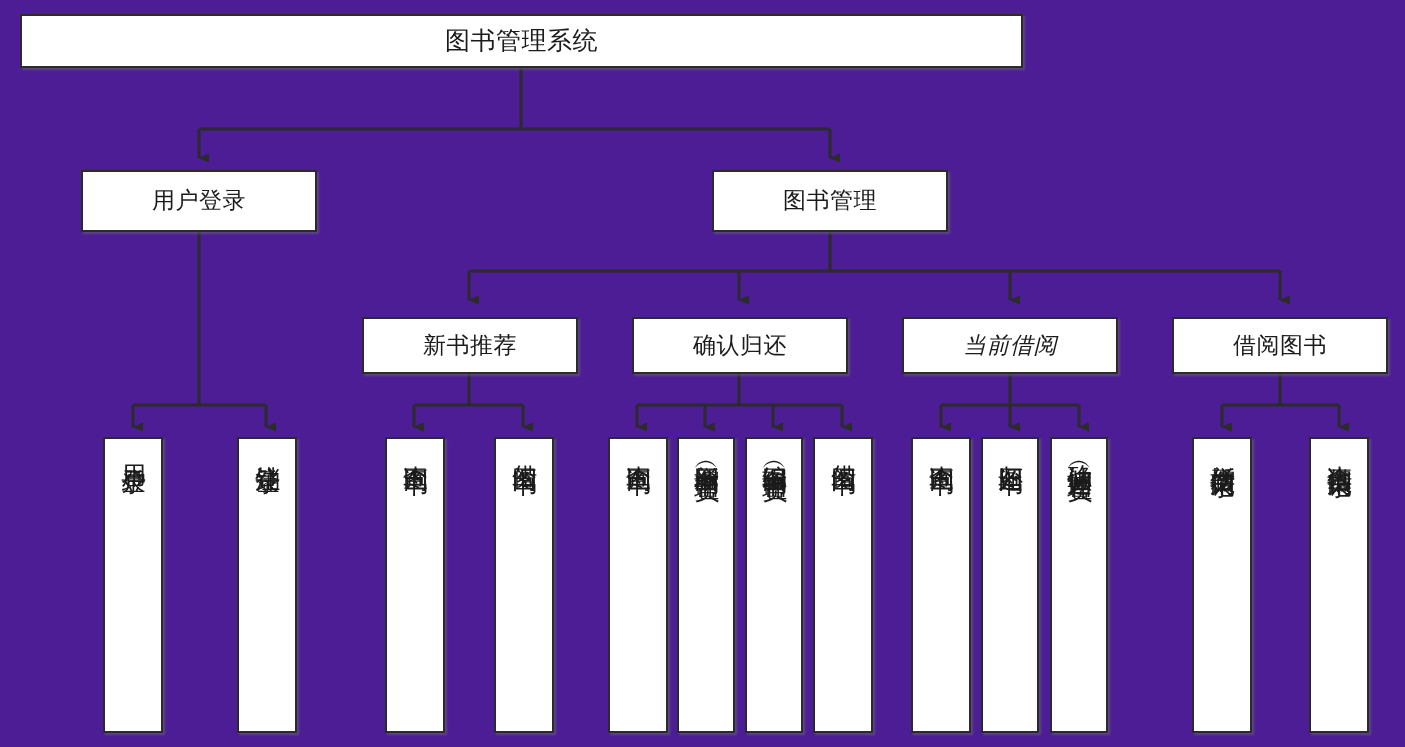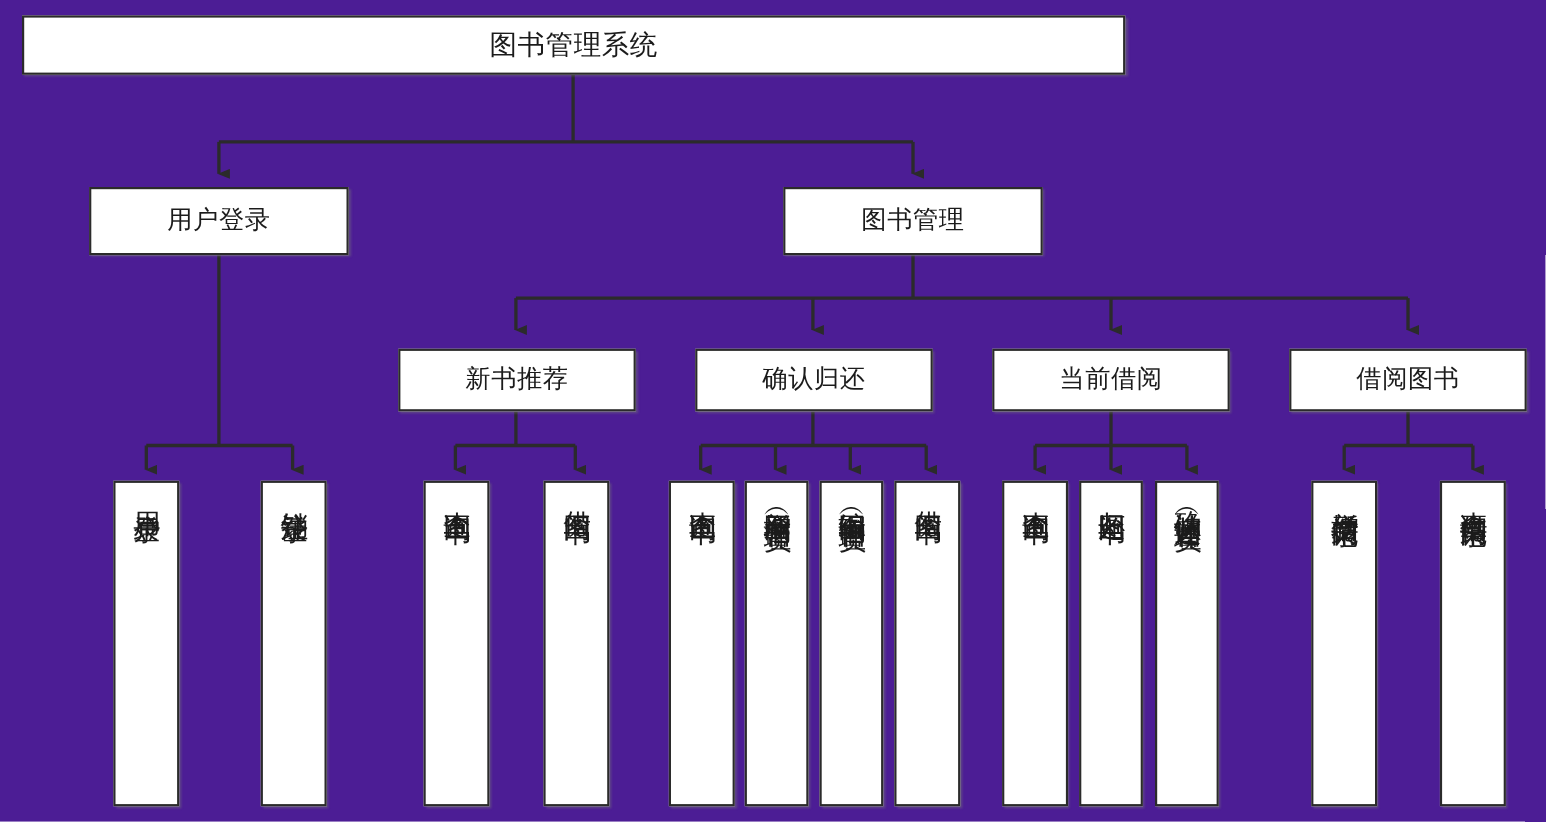--- a/index.html
+++ b/index.html
@@ -134,21 +134,21 @@
   <div class="node horizontal" style="left:712px; top:170px; width:236px; height:62px;">
     <span class="label">图书管理</span>
   </div>
 
   <div class="node horizontal" style="left:362px; top:317px; width:216px; height:57px;">
     <span class="label">新书推荐</span>
   </div>
   <div class="node horizontal" style="left:632px; top:317px; width:216px; height:57px;">
     <span class="label">确认归还</span>
   </div>
-  <div class="node horizontal" style="left:902px; top:317px; width:216px; height:57px;">
+  <div class="node horizontal" style="left:902px; top:317px; width:216px; height:57px;font-style:italic;">
     <span class="label">当前借阅</span>
   </div>
   <div class="node horizontal" style="left:1172px; top:317px; width:216px; height:57px;">
     <span class="label">借阅图书</span>
   </div>
 
   <div class="node vertical" style="left:103px; top:437px; width:60px; height:296px;">
     <span class="label">用户登录</span>
   </div>
   <div class="node vertical" style="left:237px; top:437px; width:60px; height:296px;">

